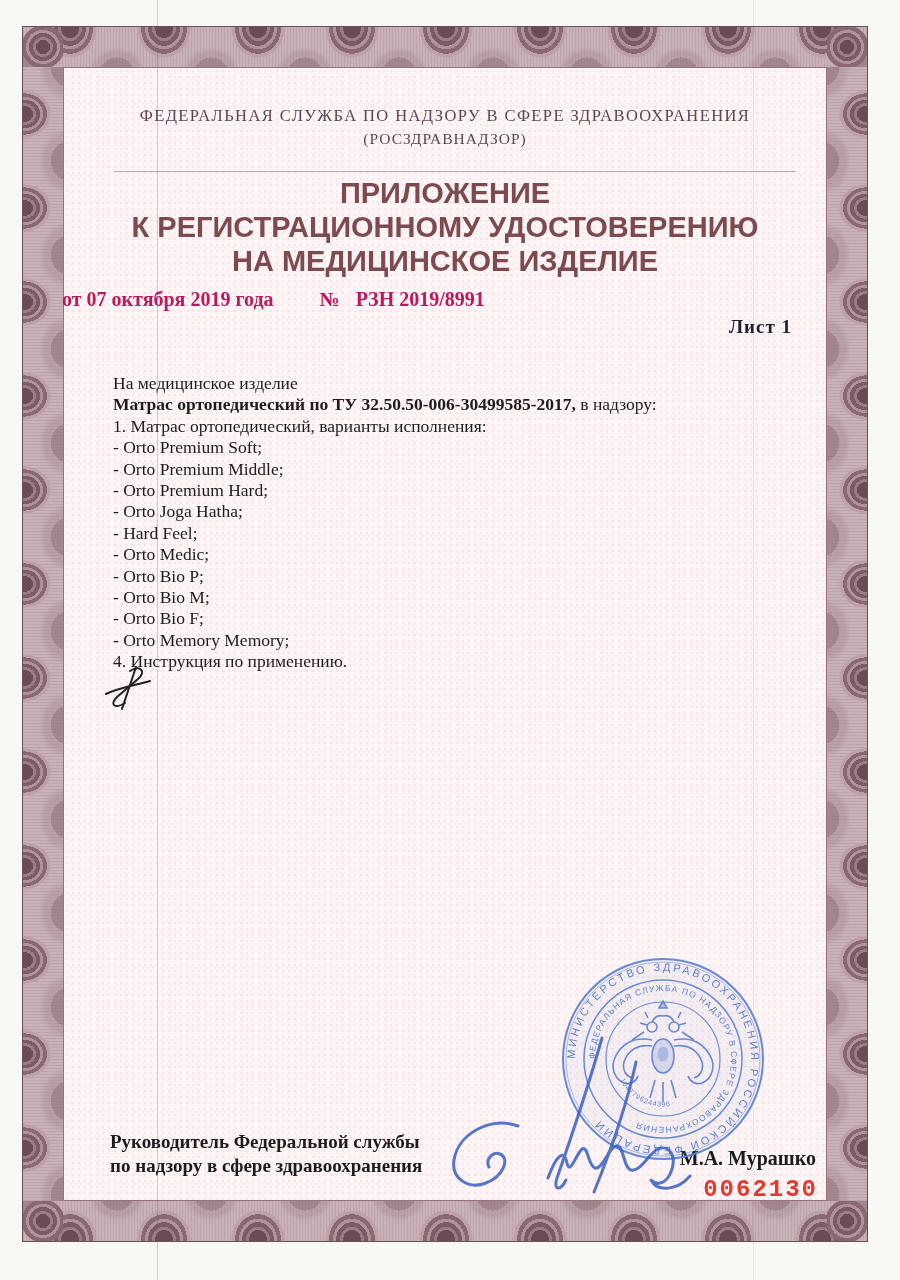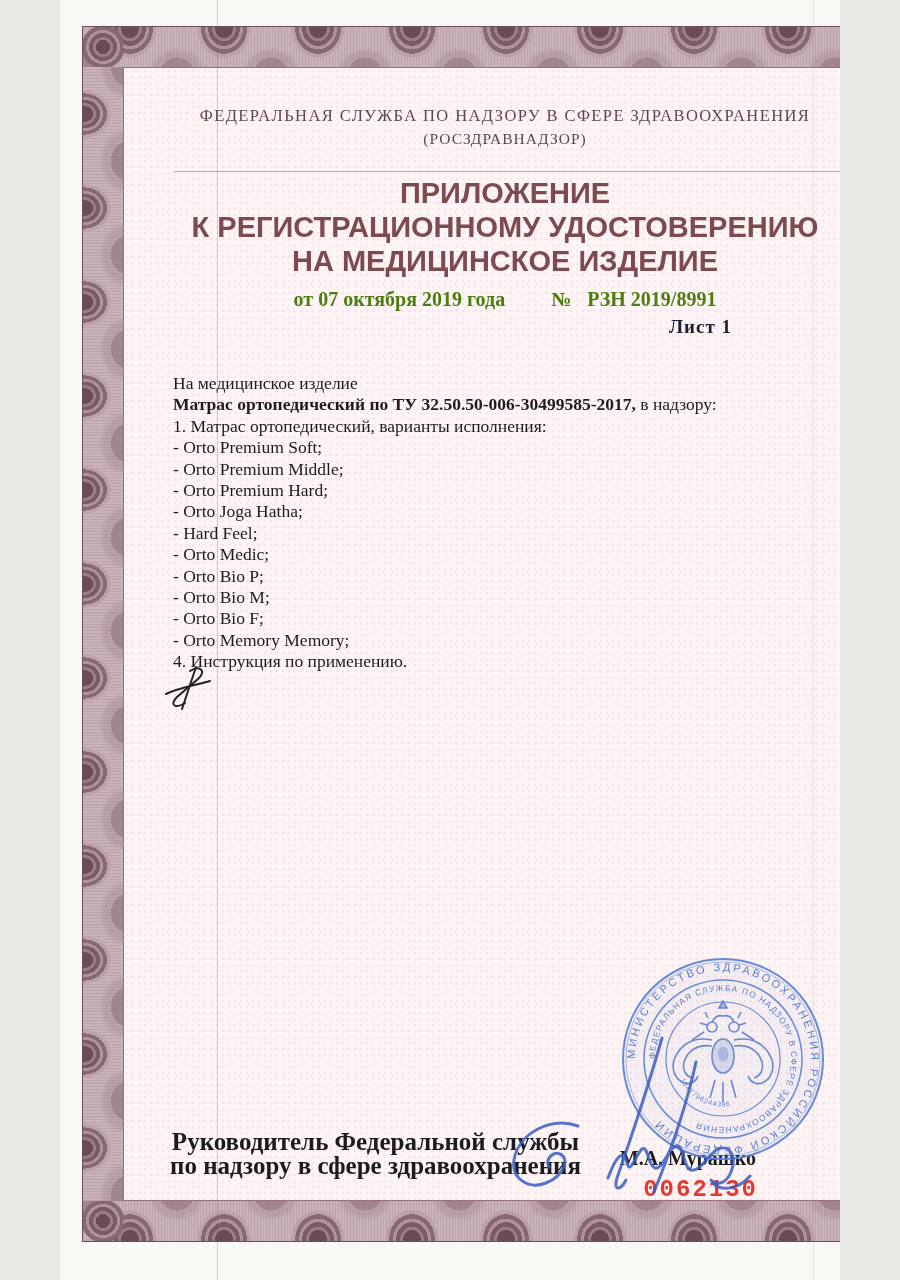--- a/index.html
+++ b/index.html
@@ -1,17 +1,17 @@
 <!DOCTYPE html>
 <html><head>
 <meta charset="utf-8">
 <style>
   html,body{margin:0;padding:0;background:#e9e9e6;}
   .page{
-    position:relative;width:780px;height:1280px;margin:0 auto;
+    position:relative;width:900px;height:1280px;margin:0 auto;
     background:#f8f8f4;overflow:hidden;
     font-family:"Liberation Serif","DejaVu Serif",serif;
   }
   
   .band{position:absolute;left:22px;top:26px;width:846px;height:1216px;
     border:1px solid #6d4d56;background:#c9b2b8;box-sizing:border-box;}
   .band>div{position:absolute;}
   .band-top{left:0;right:0;top:0;height:40px;
     background-image:
       radial-gradient(ellipse 34px 38px at 50% 1px,#6b4b54 0 9px,#9b7d85 9px 12px,#7b5b64 12px 16px,#b0939a 16px 19px,#886871 19px 23px,#bda1a8 23px 26px,rgba(201,178,184,0) 27px),
@@ -61,28 +61,28 @@
   
   .abs{position:absolute;}
   .org{left:62px;width:766px;text-align:center;color:#5a4753;
     font-family:"Liberation Serif","DejaVu Serif",serif;}
   .org1{top:106px;font-size:16.5px;letter-spacing:1.4px;}
   .org2{top:130px;font-size:15.5px;letter-spacing:1px;}
   .divider{left:114px;top:171px;width:682px;height:1px;background:rgba(158,124,133,.65);}
   .title{left:62px;width:766px;text-align:center;color:#7c4a4f;
     font-family:"Liberation Sans","DejaVu Sans",sans-serif;font-weight:700;font-size:29px;}
   .title1{top:177px;} .title2{top:211px;} .title3{top:245px;}
-  .metaRow{left:62px;top:288px;width:766px;text-align:center;color:#4d7c0f;
+  .metaRow{left:62px;top:288px;width:766px;text-align:left;color:#be185d;
     font-weight:700;font-size:20px;}
   .metaRow .num-label{margin-left:46px;}
   .metaRow .num-value{margin-left:16px;}
   .sheet{top:316px;right:108px;font-weight:700;font-size:19px;color:#1b2133;letter-spacing:1px;margin-left:20px;}
   .bodyText{left:113px;top:373px;width:700px;font-size:17.5px;line-height:21.4px;color:#1c1c1e;}
   .bodyText .b{font-weight:700;}
-  .roles{left:110px;top:1130px;font-weight:700;font-size:25px;line-height:24px;color:#1c1c1e;text-align:center;}
+  .roles{left:110px;top:1130px;font-weight:700;font-size:19px;line-height:24px;color:#1c1c1e;}
   .name{right:84px;top:1147px;font-weight:700;font-size:20px;color:#1c1c1e;}
   .serial{right:82px;top:1176px;font-family:"Liberation Mono","DejaVu Sans Mono",monospace;
     font-weight:700;font-size:24px;letter-spacing:2px;color:#e8372f;}
   
   .seal{left:556px;top:952px;width:214px;height:214px;filter:blur(.3px);opacity:.92;}
   .sig{left:430px;top:1018px;width:272px;height:190px;}
   .penmark{left:96px;top:664px;width:70px;height:48px;}
 </style>
 </head>
 <body>

